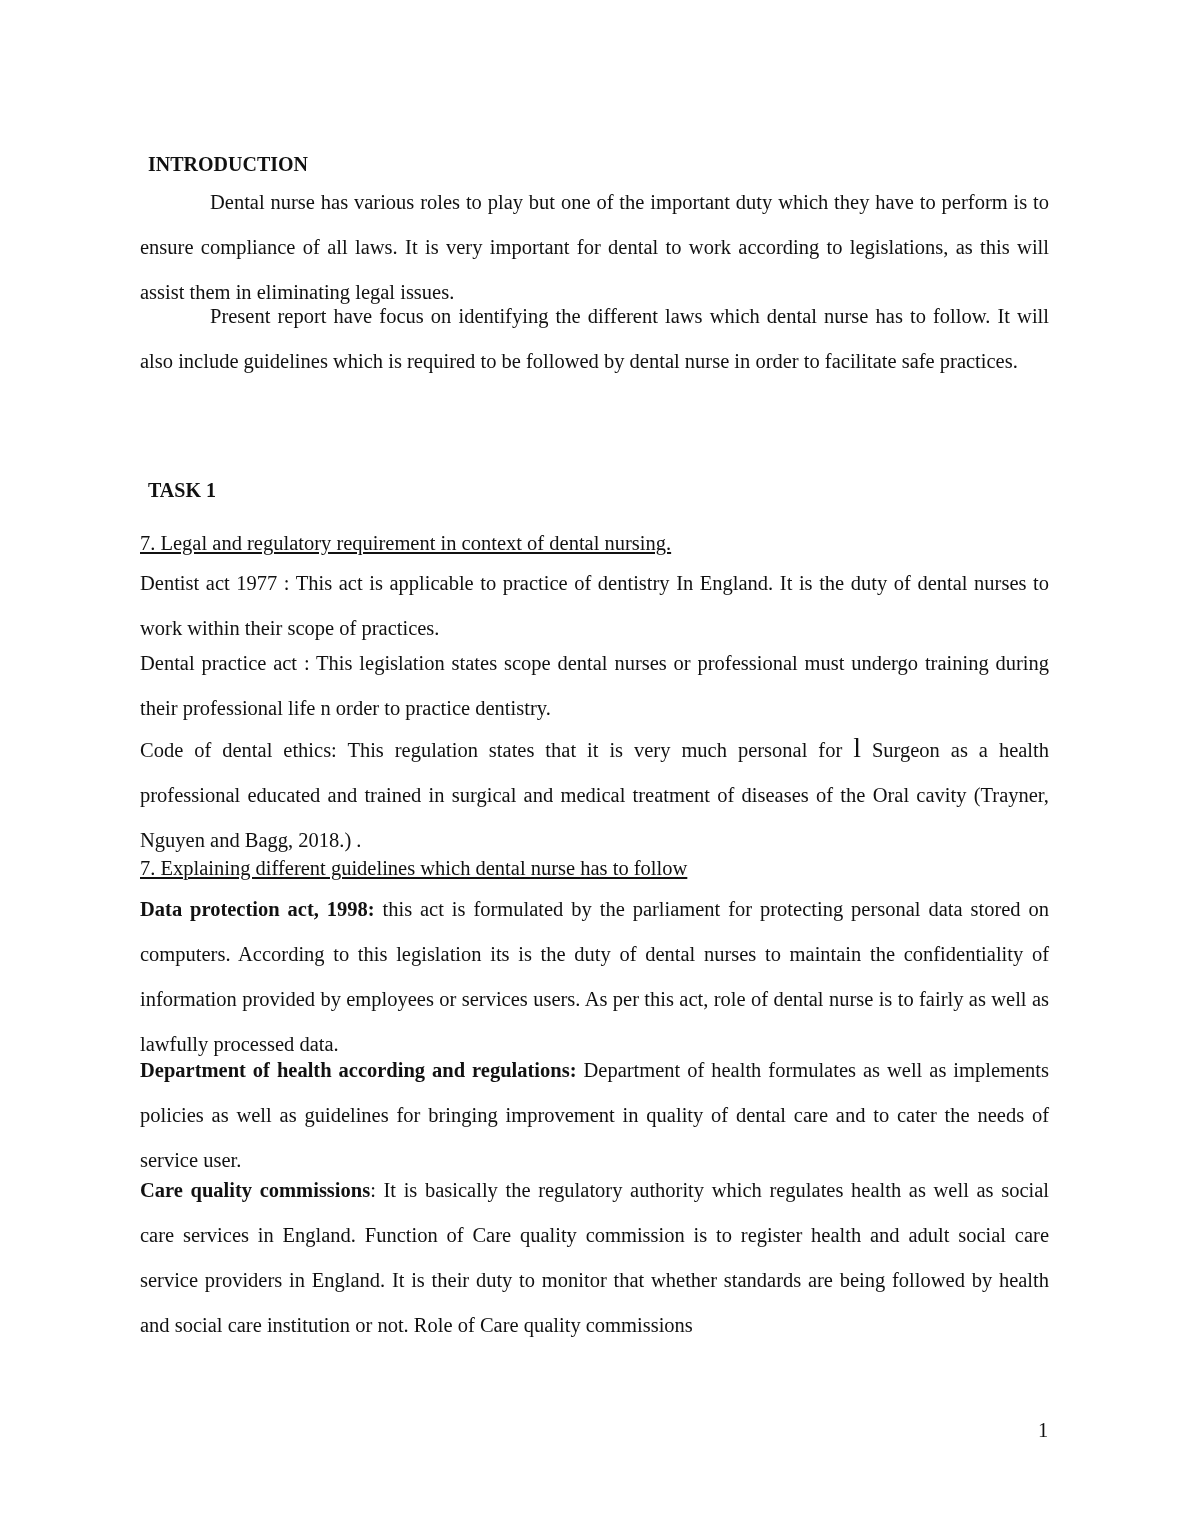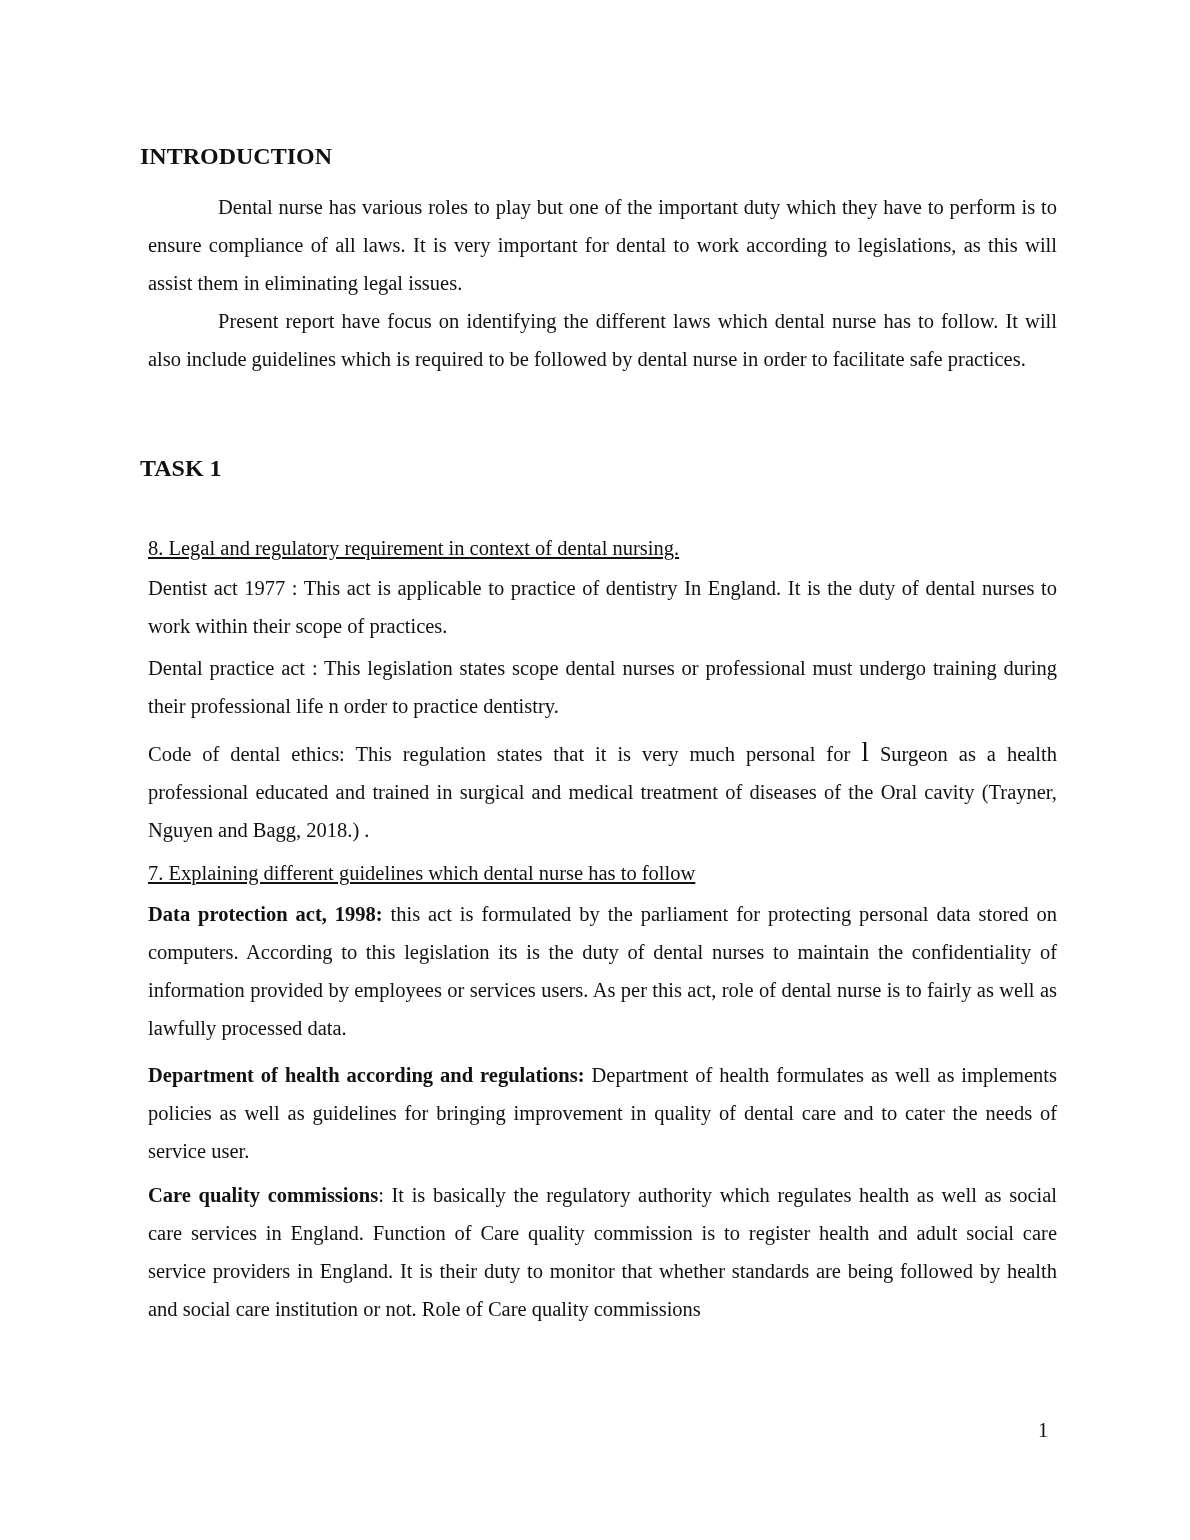--- a/index.html
+++ b/index.html
@@ -1,36 +1,36 @@
 <!DOCTYPE html>
 <html><head>
 <meta charset="utf-8">
 <style>
   html, body { margin: 0; padding: 0; background: #ffffff; }
   body { width: 1190px; height: 1540px; position: relative; overflow: hidden;
          font-family: "Liberation Serif", "DejaVu Serif", serif; color: #111; }
   .page { position: absolute; left: 140px; top: 0; width: 909px; }
-  h2 { position: absolute; left: 0; margin: 0; font-size: 24px; font-weight: bold; line-height: 30px; }
-  p { position: absolute; left: 0; width: 909px; margin: 8px; font-size: 20.5px; line-height: 38px;
+  h2 { position: absolute; left: 0; margin: 8px; font-size: 20px; font-weight: bold; line-height: 30px; }
+  p { position: absolute; left: 0; width: 909px; margin: 0; font-size: 20.5px; line-height: 45px;
       text-align: justify; text-align-last: left; }
   .indent { text-indent: 70px; }
   .ul { text-decoration: underline; }
   .big-l { font-size: 28px; }
   .pagenum { position: absolute; left: 1038px; top: 1419px; font-size: 20.5px; }
 </style>
 </head>
 <body>
 
 <div class="page">
   <h2 style="top:141px">INTRODUCTION</h2>
   <p class="indent" style="top:180px">Dental nurse has various roles to play but one of the important duty which they have to perform is to ensure compliance of all laws. It is very important for dental to work according to legislations, as this will assist them in eliminating legal issues.</p>
   <p class="indent" style="top:294px">Present report have focus on identifying the different laws which dental nurse has to follow. It will also include guidelines which is required to be followed by dental nurse in order to facilitate safe practices.</p>
 
-  <h2 style="top:453px">TASK 1</h2>
-  <p class="ul" style="top:521px">8. Legal and regulatory requirement in context of dental nursing.</p>
+  <h2 style="top:467px">TASK 1</h2>
+  <p class="ul" style="top:521px">7. Legal and regulatory requirement in context of dental nursing.</p>
   <p style="top:561px">Dentist act 1977 : This act is applicable to practice of dentistry In England. It is the duty of dental nurses to work within their scope of practices.</p>
   <p style="top:641px">Dental practice act : This legislation states scope dental nurses or professional must undergo training during their professional life n order to practice dentistry.</p>
   <p style="top:725px"><span>Code of dental ethics: This regulation states that it is very much personal for </span><span class="big-l">l</span><span> Surgeon as a health professional educated and trained in surgical and medical treatment of  diseases of the Oral cavity (Trayner,  Nguyen  and Bagg, 2018.) .</span></p>
   <p class="ul" style="top:846px">7. Explaining different guidelines which dental nurse has to follow</p>
   <p style="top:887px"><b>Data protection act, 1998:</b><span> this act is formulated by the parliament for protecting personal data stored on computers. According to this legislation its is the duty of dental nurses to maintain the confidentiality of information  provided by employees or services users. As per this act, role of dental nurse is to fairly as well as lawfully processed data.</span></p>
   <p style="top:1048px"><b>Department of health according and regulations:</b><span>  Department of health formulates as well as implements policies as well as guidelines for bringing improvement in quality of  dental care and to cater the needs of service user.</span></p>
   <p style="top:1168px"><b>Care quality commissions</b><span>: It is basically the regulatory authority which regulates health as well as social care services in England. Function of Care quality commission is to register health and adult social care service providers in England. It is their duty to  monitor that whether standards are being followed by health and social care institution or not. Role of Care quality commissions</span></p>
 </div>
 
 <div class="pagenum">1</div>

